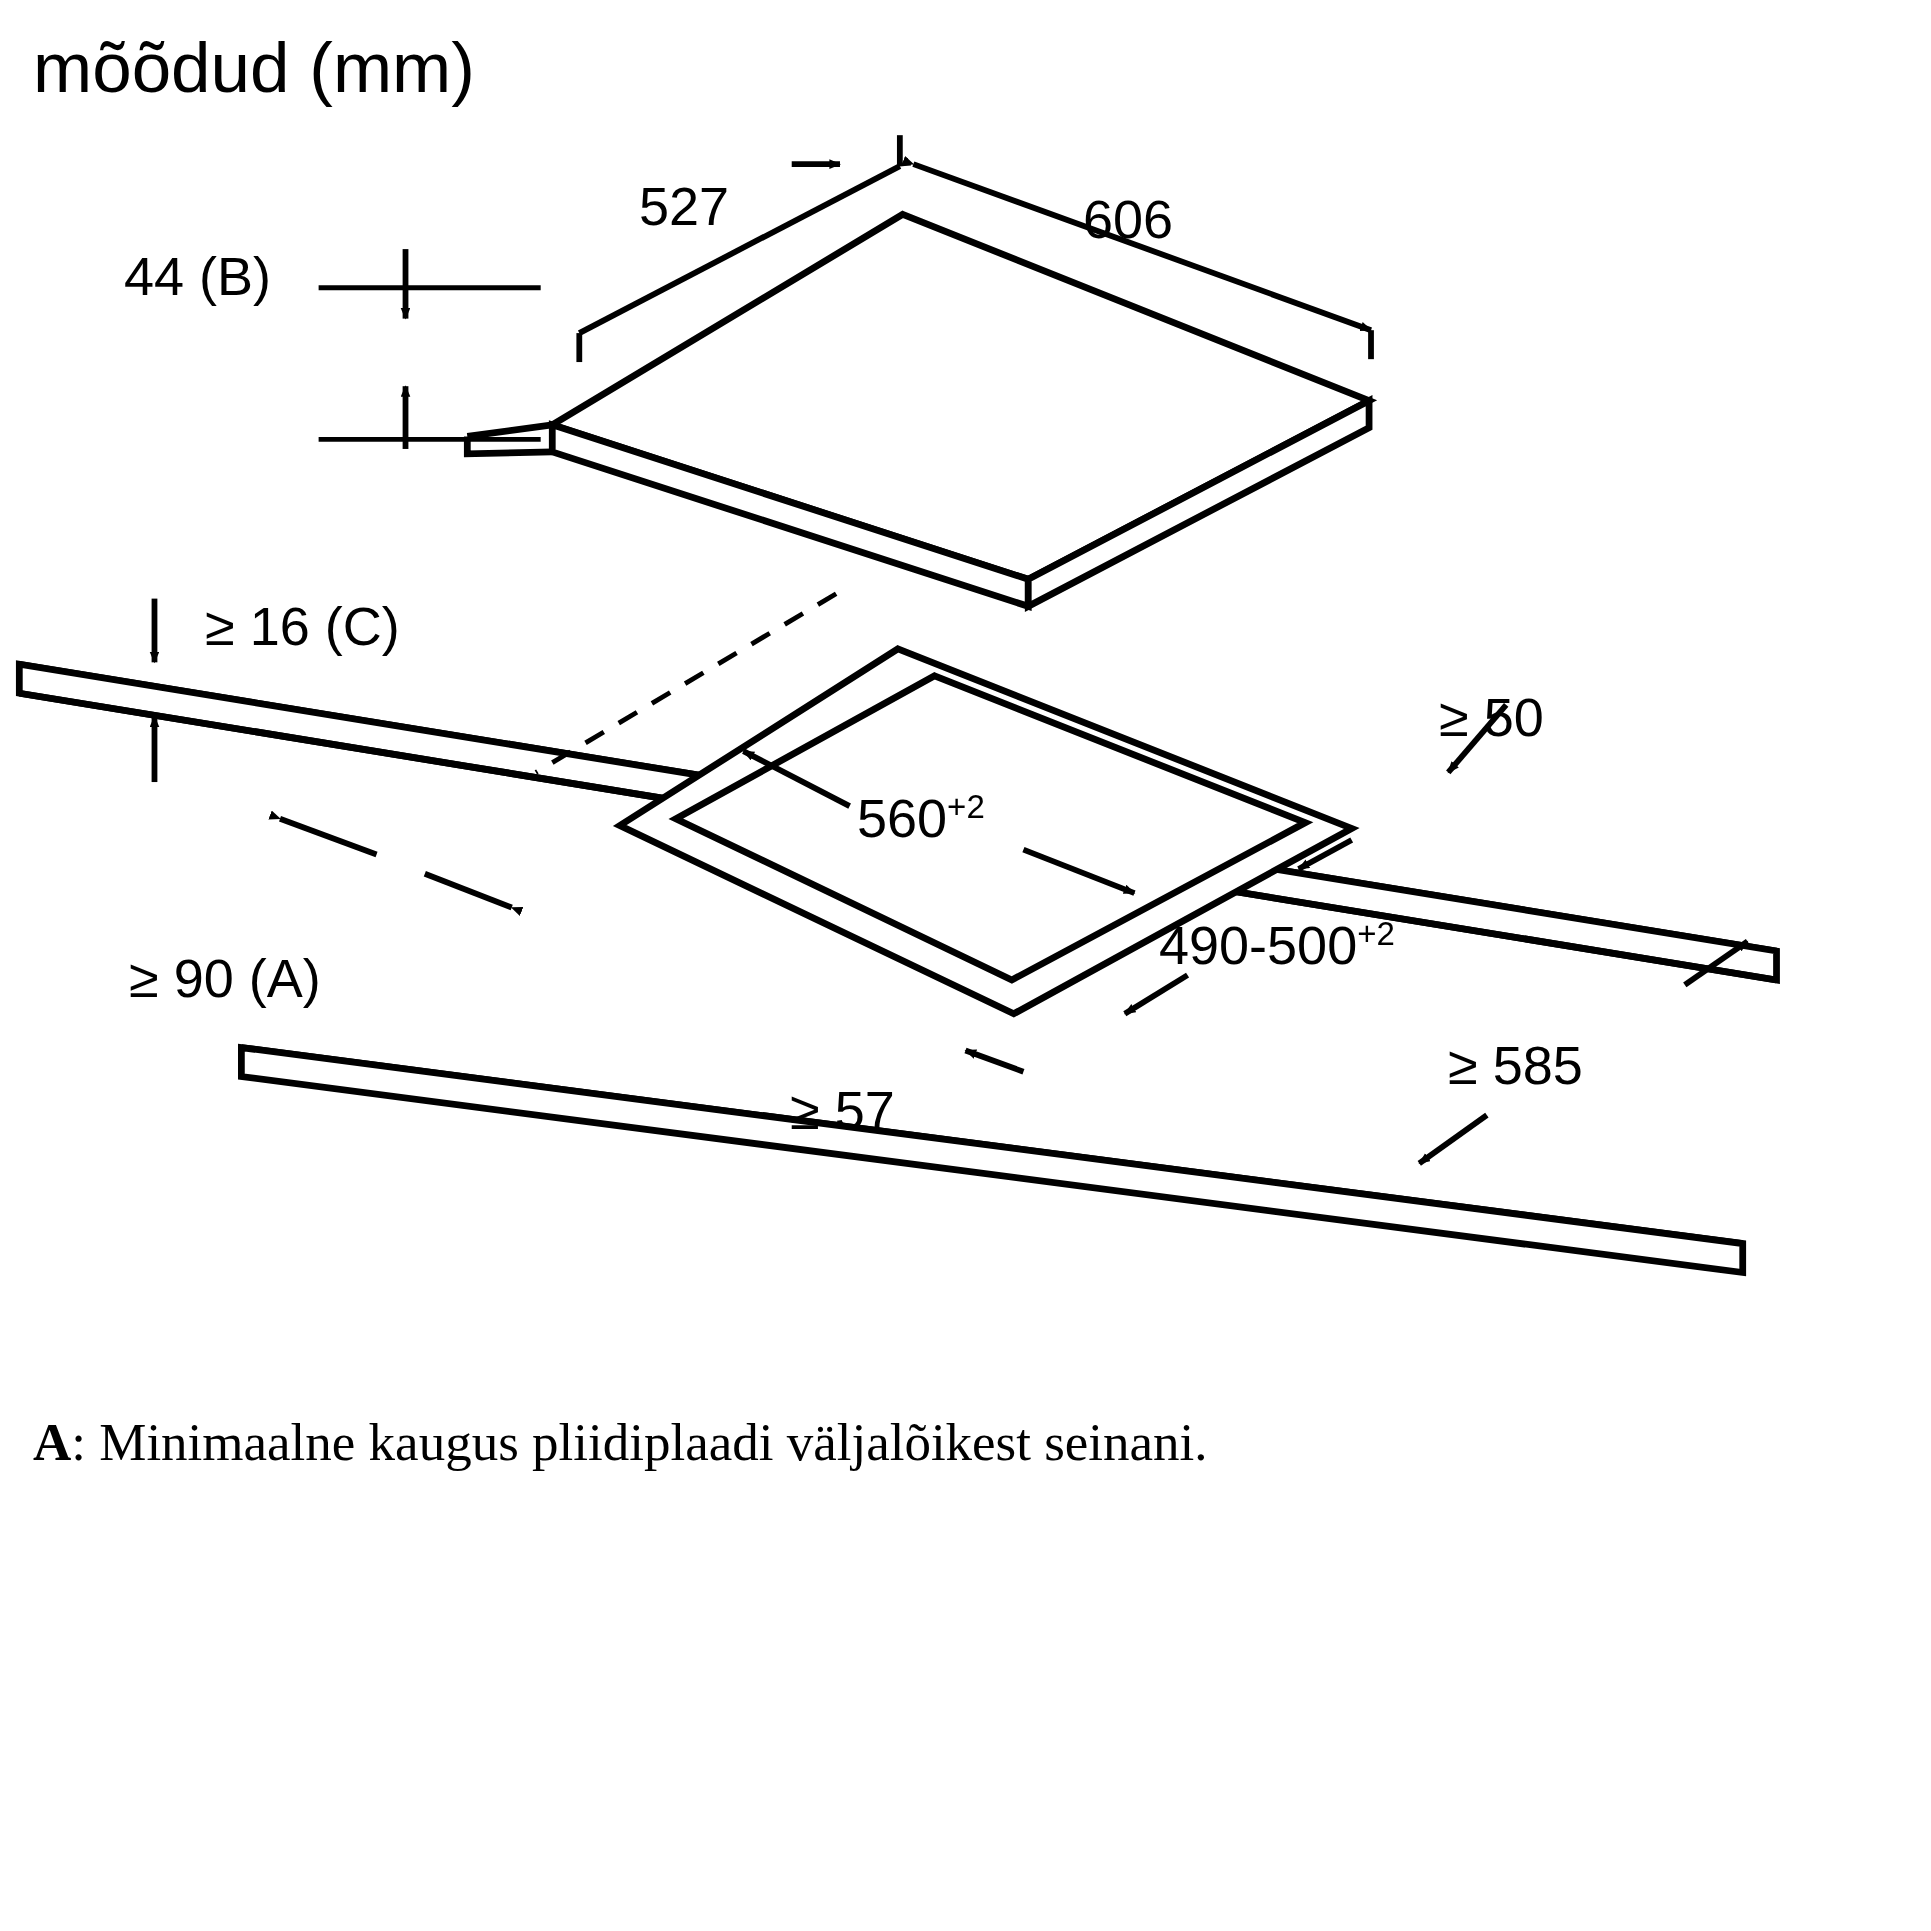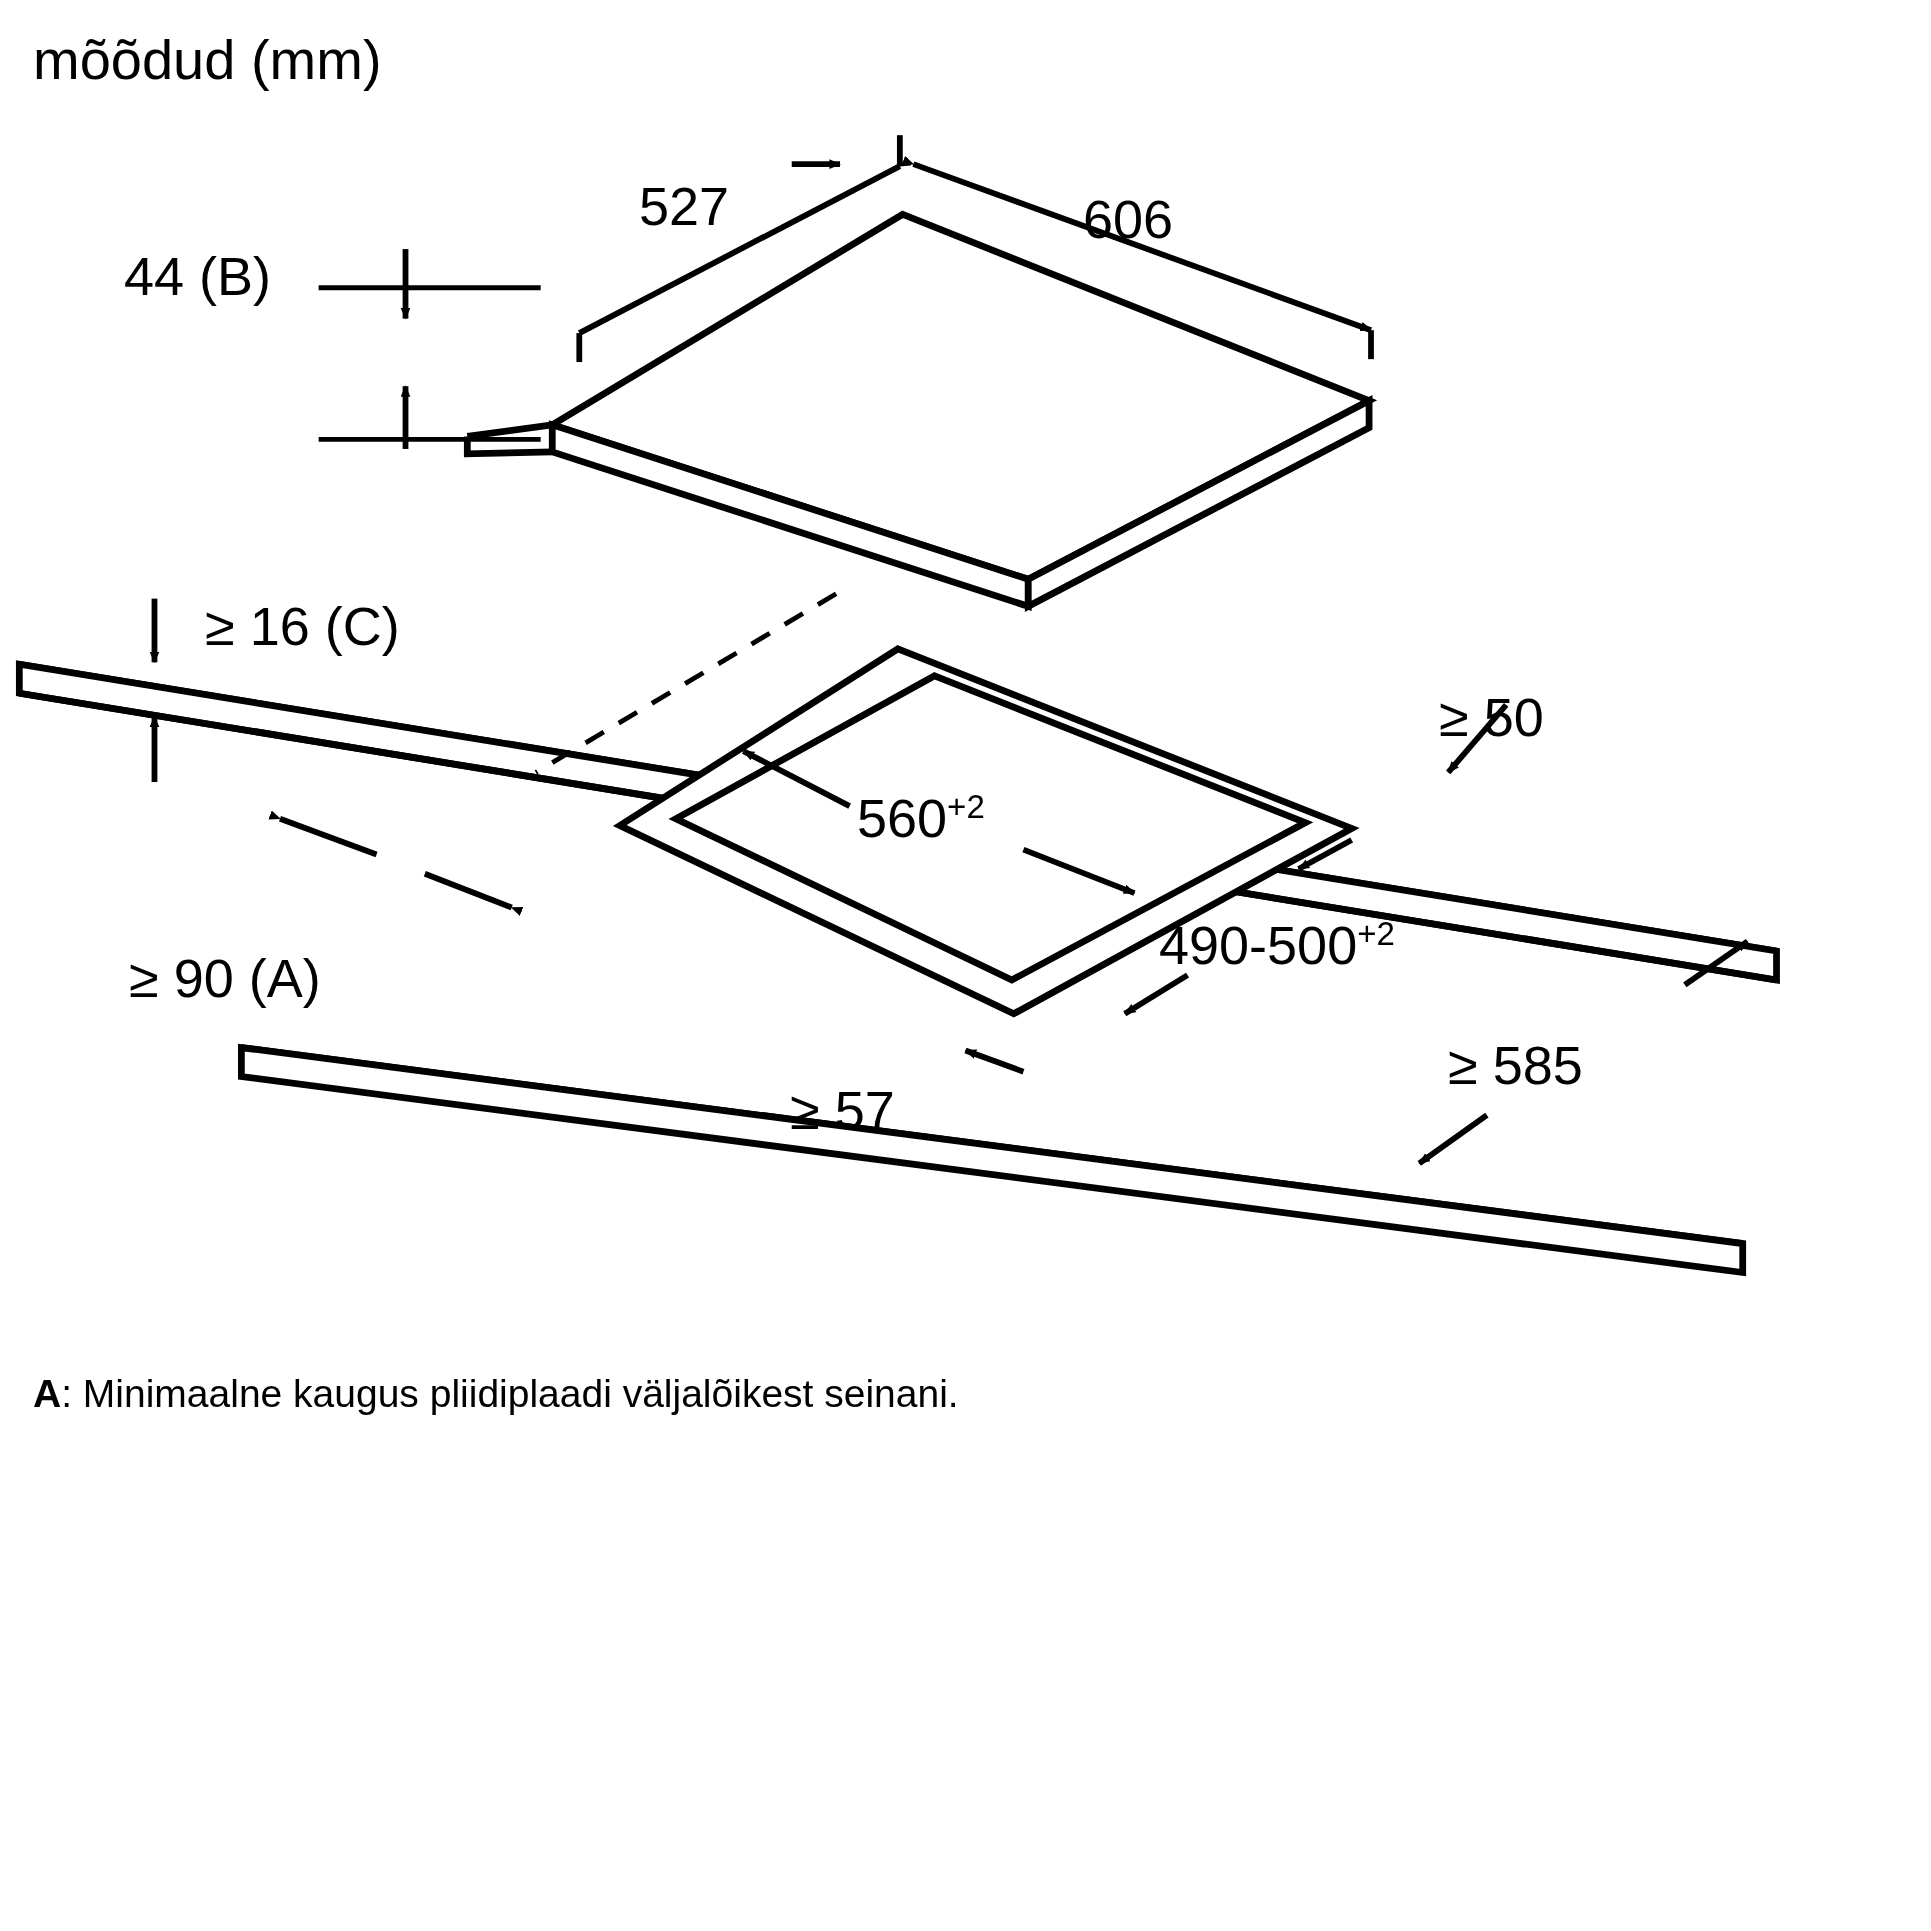--- a/index.html
+++ b/index.html
@@ -18,21 +18,21 @@
   #page {
     position: absolute;
     left: 0; top: 0;
     width: 1931px;
     height: 1931px;
   }
   .title {
     position: absolute;
     left: 33px;
     top: 27px;
-    font-size: 56px;
+    font-size: 71px;
     letter-spacing: 0px;
     white-space: nowrap;
   }
   svg.diagram {
     position: absolute;
     left: 0;
     top: 0;
     width: 1931px;
     height: 1371px;
   }
@@ -42,24 +42,25 @@
     white-space: nowrap;
     line-height: 1;
   }
   .sup {
     font-size: 33px;
     vertical-align: super;
   }
   .legend {
     position: absolute;
     left: 33px;
-    top: 1371px;
+    top: 1412px;
     width: 1863px;
-    font-size: 39px;
+    font-size: 53px;
     line-height: 1.16;
+    font-family: Liberation Serif, serif;
   }
   .legend-row {
     display: block;
     margin-bottom: 1.9px;
     padding-left: 97px;
     text-indent: -97px;
   }
   .legend-key {
     font-weight: bold;
   }

